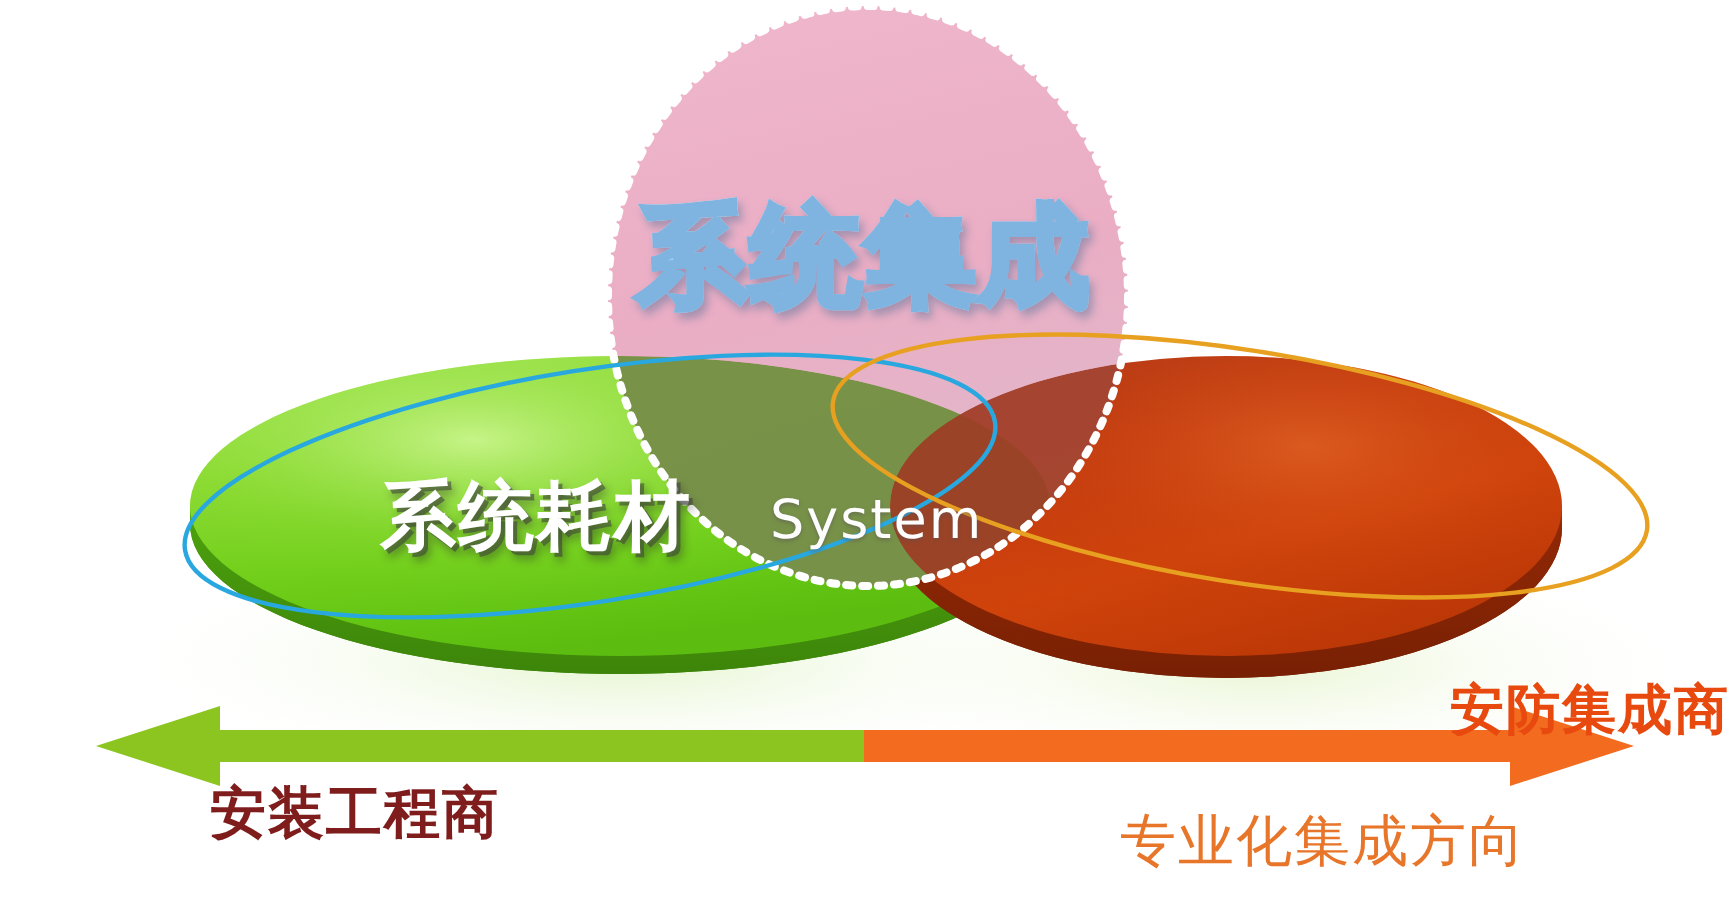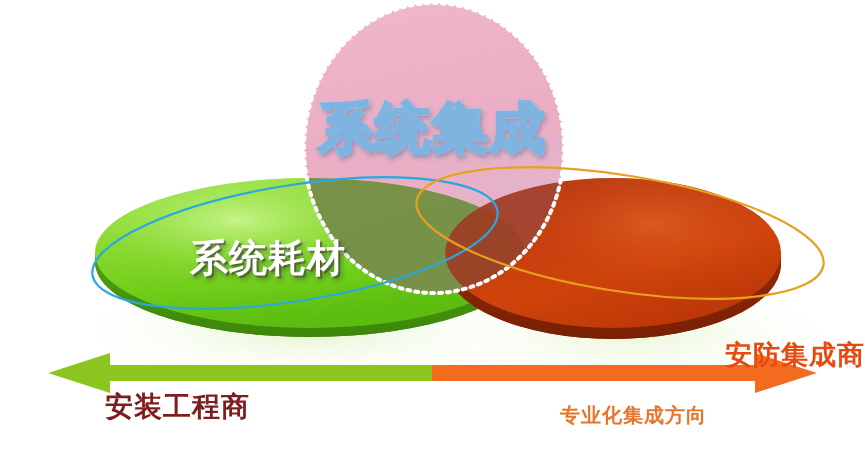--- a/index.html
+++ b/index.html
@@ -82,22 +82,22 @@
   }
   #label-bottom-left {
     left: 105px; top: 388px;
     font-size: 28px;
     font-weight: bold;
     color: #7f1d1d;
     letter-spacing: 1px;
   }
   #label-bottom-right {
     left: 560px; top: 402px;
-    font-size: 20px;
-    font-weight: bold;
+    font-size: 28px;
+    font-weight: normal;
     color: #e8762a;
     letter-spacing: 1px;
   }
 </style>
 </head>
 <body>
 
 <div id="stage">
 
   <svg class="layer" viewBox="0 0 865 450" preserveAspectRatio="none">
@@ -210,20 +210,21 @@
     </g>
   </svg>
 
   <div class="txt" id="label-left">系统耗材</div>
 
   <div class="txt" id="title-top">
     <span class="g">系统集成</span>
   </div>
 
 
+  <div class="txt" id="label-center">System</div>
 
   <div class="txt" id="label-axis-top">安防集成商</div>
 
   <div class="txt" id="label-bottom-left">安装工程商</div>
 
   <div class="txt" id="label-bottom-right">专业化集成方向</div>
 
 </div>
 
 </body></html>

